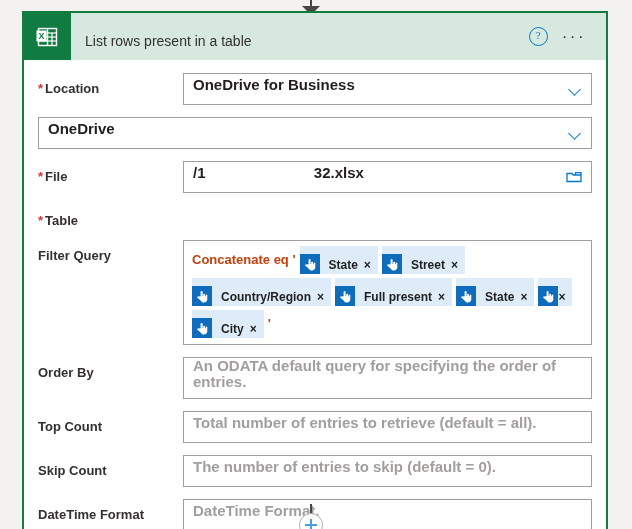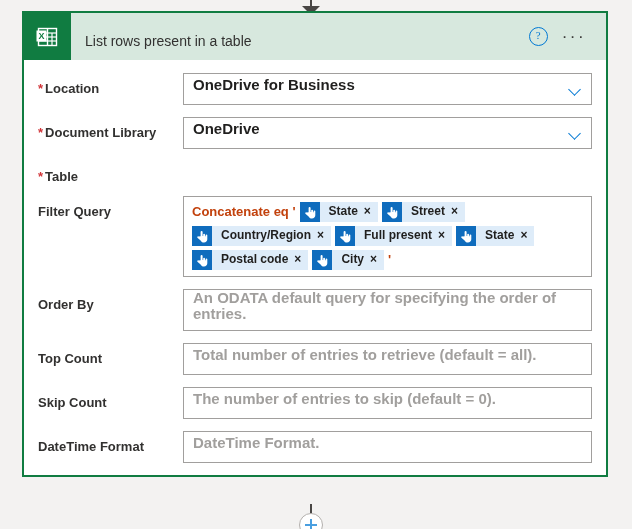--- a/index.html
+++ b/index.html
@@ -188,23 +188,23 @@
     gap: 4px 4px;
     line-height: 18px;
   }
   .token-text {
     font-size: 13px;
     color: #c2410c;
     white-space: pre;
   }
   .token {
     display: inline-flex;
-    align-items: flex-start;
+    align-items: flex-end;
     background: #deecf9;
-    height: 20px;
+    height: 28px;
     font-size: 12px;
     color: #201f1e;
     white-space: nowrap;
     cursor: pointer;
   }
   .token-icon {
     width: 20px;
     height: 20px;
     background: #0f6cbd;
     display: flex;
@@ -300,31 +300,44 @@
       </div>
       <div class="field-control">
         <div class="input-box">
           <span>OneDrive for Business</span>
         </div>
         <div class="chevron"></div>
       </div>
     </div>
 
     <div class="field-row">
-      <div class="field-label">
-        <span class="req">*</span><span>Document Library</span>
-      </div>
       <div class="field-control">
         <div class="input-box">
           <span>OneDrive</span>
         </div>
         <div class="chevron"></div>
       </div>
     </div>
 
+    <div class="field-row">
+      <div class="field-label">
+        <span class="req">*</span><span>File</span>
+      </div>
+      <div class="field-control">
+        <div class="input-box">
+          <span style="white-space:pre">/1                          32.xlsx</span>
+        </div>
+        <div class="folder-icon">
+          <svg width="16" height="13" viewBox="0 0 16 13" aria-hidden="true">
+            <path d="M1 11.5 V3.5 H6 L7.3 5 H15 V11.5 Z" fill="none" stroke="#0078d4" stroke-width="1.3"></path>
+            <path d="M9.5 5 V2.6 H15 V5" fill="none" stroke="#0078d4" stroke-width="1.3"></path>
+          </svg>
+        </div>
+      </div>
+    </div>
 
     <div class="field-row">
       <div class="field-label">
         <span class="req">*</span><span>Table</span>
       </div>
     </div>
 
     <div class="field-row">
       <div class="field-label">
         <span>Filter Query</span>
@@ -382,21 +395,20 @@
             <span class="token-label">State</span>
             <span class="token-x">×</span>
           </span>
 
           <span class="token">
             <span class="token-icon">
               <svg width="12" height="13" viewBox="0 0 12 13" aria-hidden="true">
                 <path d="M4.6 6.2 V2.1 a1 1 0 0 1 2 0 V6 h.6 V4.6 a.9 .9 0 0 1 1.8 0 V6.3 h.6 V5.3 a.85 .85 0 0 1 1.7 0 V9.3 c0 2-1.4 3.2-3.3 3.2 -1.9 0-2.7-.9-3.4-2.1 L1.4 7.7 a.9 .9 0 0 1 1.3-1.2 Z" fill="#ffffff"></path>
               </svg>
             </span>
-            <span class="token-label">Postal code</span>
             <span class="token-x">×</span>
           </span>
 
           <span class="token">
             <span class="token-icon">
               <svg width="12" height="13" viewBox="0 0 12 13" aria-hidden="true">
                 <path d="M4.6 6.2 V2.1 a1 1 0 0 1 2 0 V6 h.6 V4.6 a.9 .9 0 0 1 1.8 0 V6.3 h.6 V5.3 a.85 .85 0 0 1 1.7 0 V9.3 c0 2-1.4 3.2-3.3 3.2 -1.9 0-2.7-.9-3.4-2.1 L1.4 7.7 a.9 .9 0 0 1 1.3-1.2 Z" fill="#ffffff"></path>
               </svg>
             </span>
             <span class="token-label">City</span>

